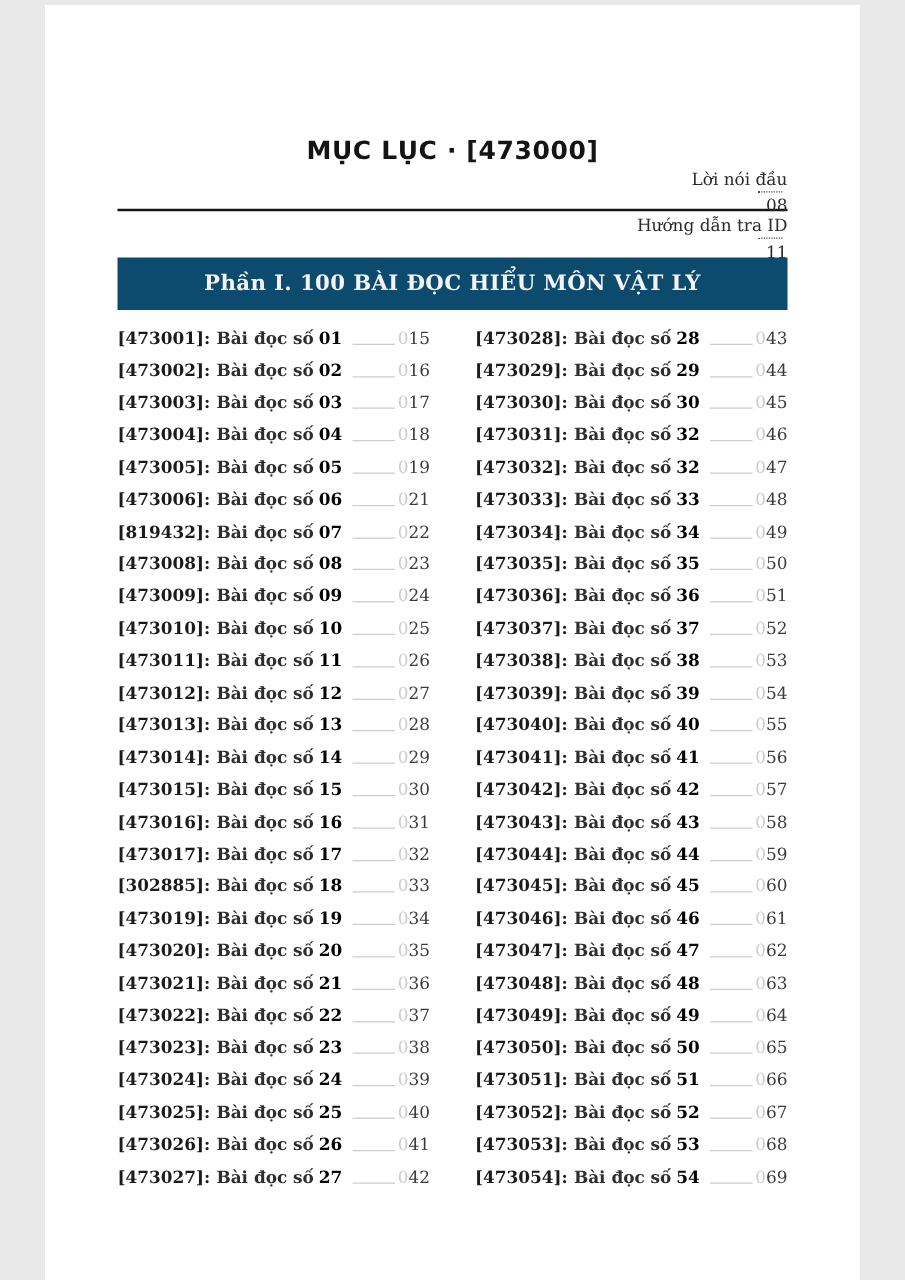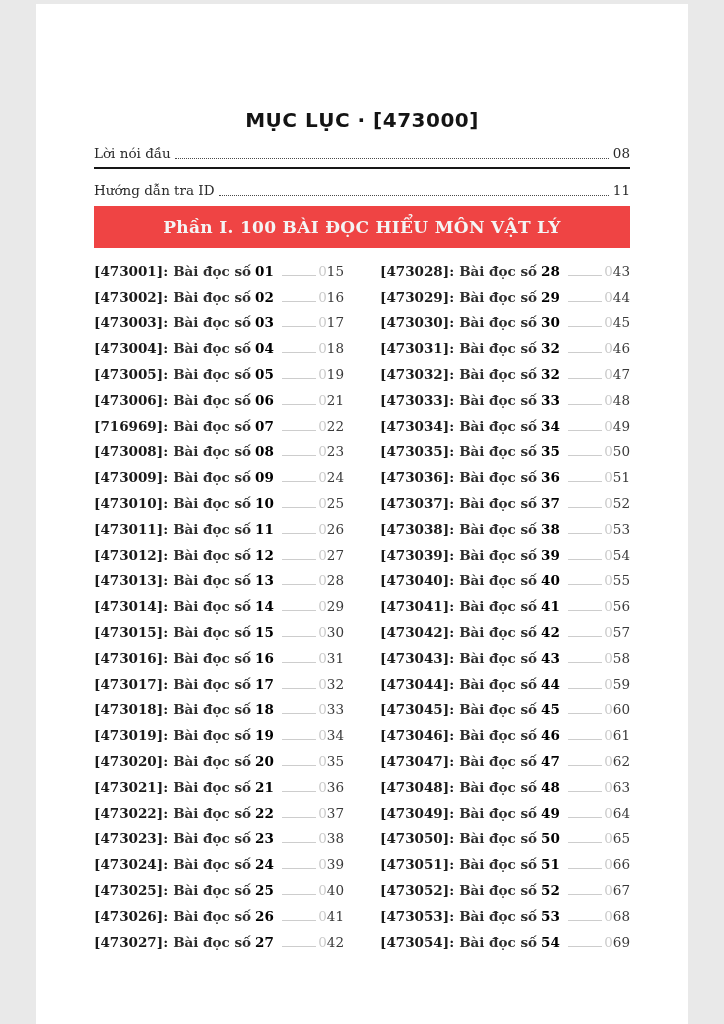--- a/index.html
+++ b/index.html
@@ -27,37 +27,38 @@
     letter-spacing:.5px;
     color:#141414;
   }
   .front-row{
     display:flex;
     align-items:flex-end;
     font-size:13.5px;
     color:#2a2a2a;
     height:26px;
     margin-top:4px;
+    flex-direction:column;
   }
   .front-row .fm-label{white-space:nowrap;}
   .front-row .dot-leader{
     flex:1;
     border-bottom:1.6px dotted #4a4a4a;
     margin:0 4px 3px 4px;
     min-width:20px;
   }
   .front-row .fm-page{white-space:nowrap;color:#2a2a2a;}
   .rule{
     height:2px;
     background:#161616;
     margin-top:5px;
   }
   .banner{
     margin-top:7px;
-    background:#ef4444;
+    background:#0c4a6e;
     color:#f4f4f4;
     text-align:center;
     font-weight:bold;
     font-size:17px;
     line-height:42px;
     height:42px;
     letter-spacing:.3px;
   }
   .columns{
     display:flex;
@@ -157,21 +158,21 @@
 
   <div class="entry-row">
     <span class="entry-id">[473006]:</span>
     <span class="entry-label">Bài đọc số</span>
     <span class="entry-num">06</span>
     <span class="solid-leader"></span>
     <span class="page-num"><span class="zero">0</span>21</span>
   </div>
 
   <div class="entry-row">
-    <span class="entry-id">[716969]:</span>
+    <span class="entry-id">[819432]:</span>
     <span class="entry-label">Bài đọc số</span>
     <span class="entry-num">07</span>
     <span class="solid-leader"></span>
     <span class="page-num"><span class="zero">0</span>22</span>
   </div>
 
   <div class="entry-row">
     <span class="entry-id">[473008]:</span>
     <span class="entry-label">Bài đọc số</span>
     <span class="entry-num">08</span>
@@ -245,21 +246,21 @@
 
   <div class="entry-row">
     <span class="entry-id">[473017]:</span>
     <span class="entry-label">Bài đọc số</span>
     <span class="entry-num">17</span>
     <span class="solid-leader"></span>
     <span class="page-num"><span class="zero">0</span>32</span>
   </div>
 
   <div class="entry-row">
-    <span class="entry-id">[473018]:</span>
+    <span class="entry-id">[302885]:</span>
     <span class="entry-label">Bài đọc số</span>
     <span class="entry-num">18</span>
     <span class="solid-leader"></span>
     <span class="page-num"><span class="zero">0</span>33</span>
   </div>
 
   <div class="entry-row">
     <span class="entry-id">[473019]:</span>
     <span class="entry-label">Bài đọc số</span>
     <span class="entry-num">19</span>

